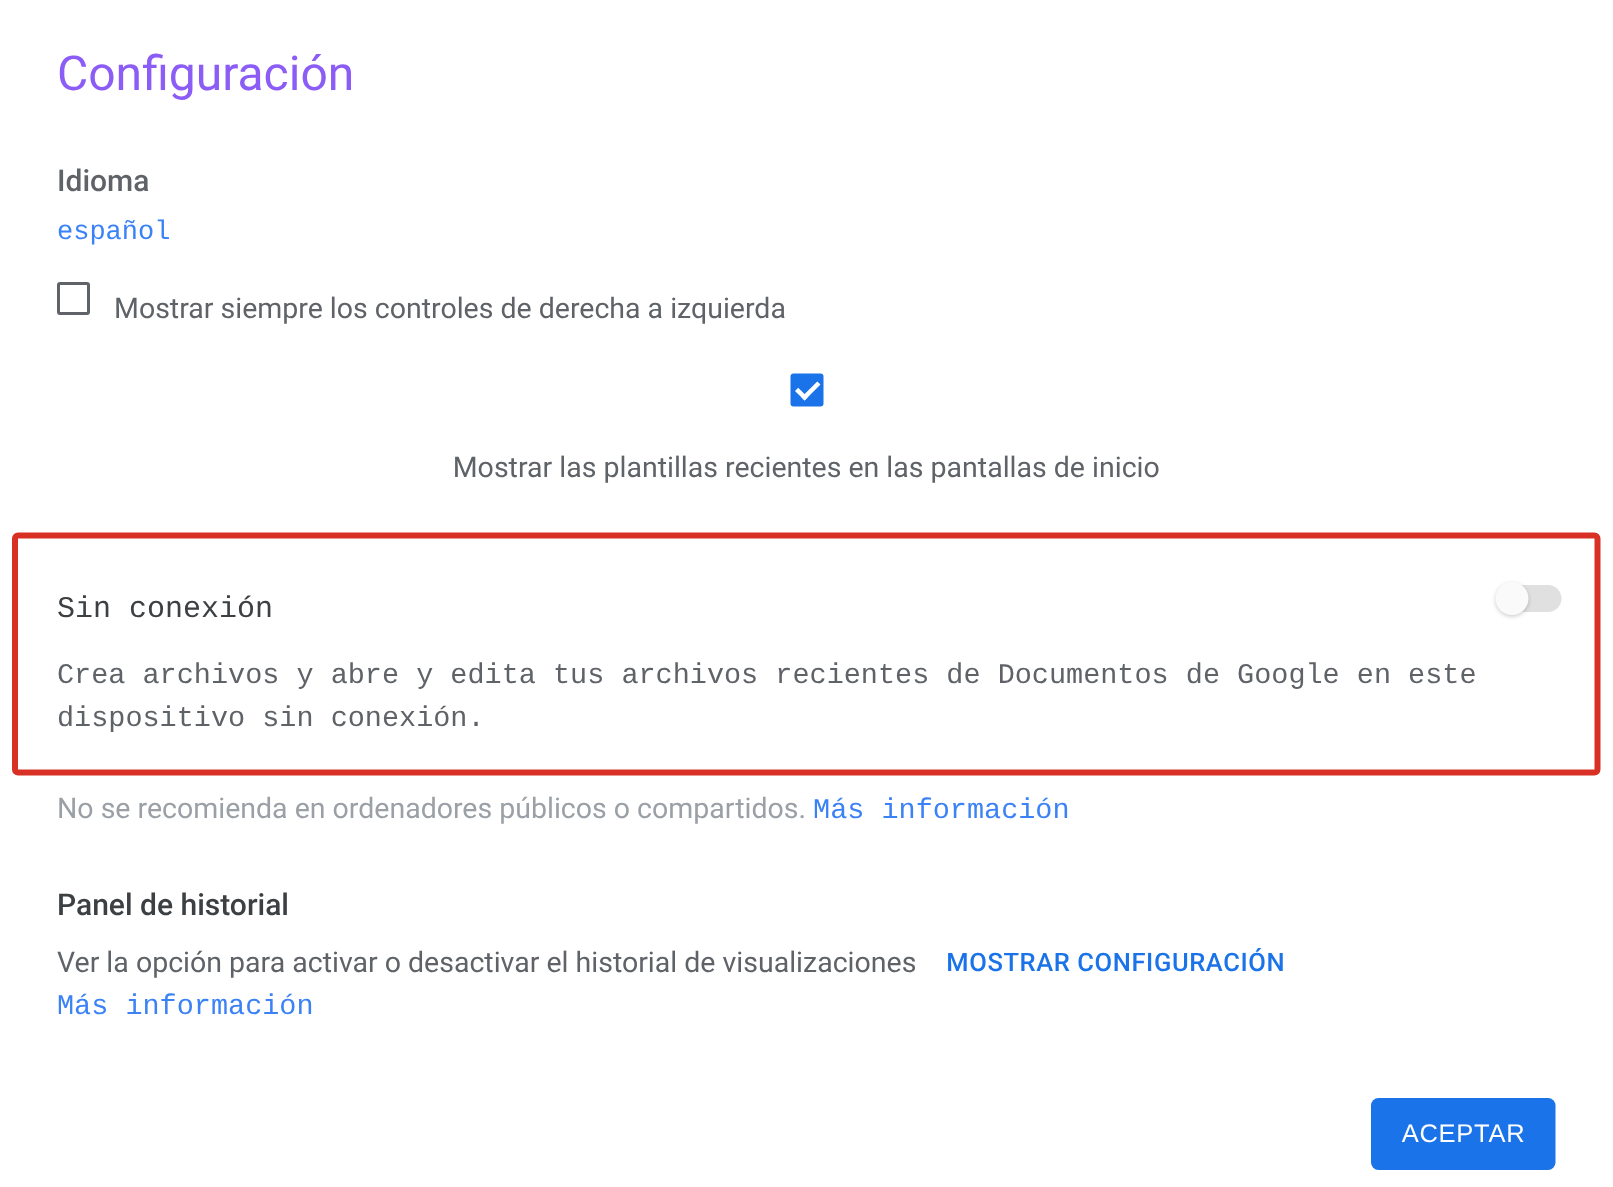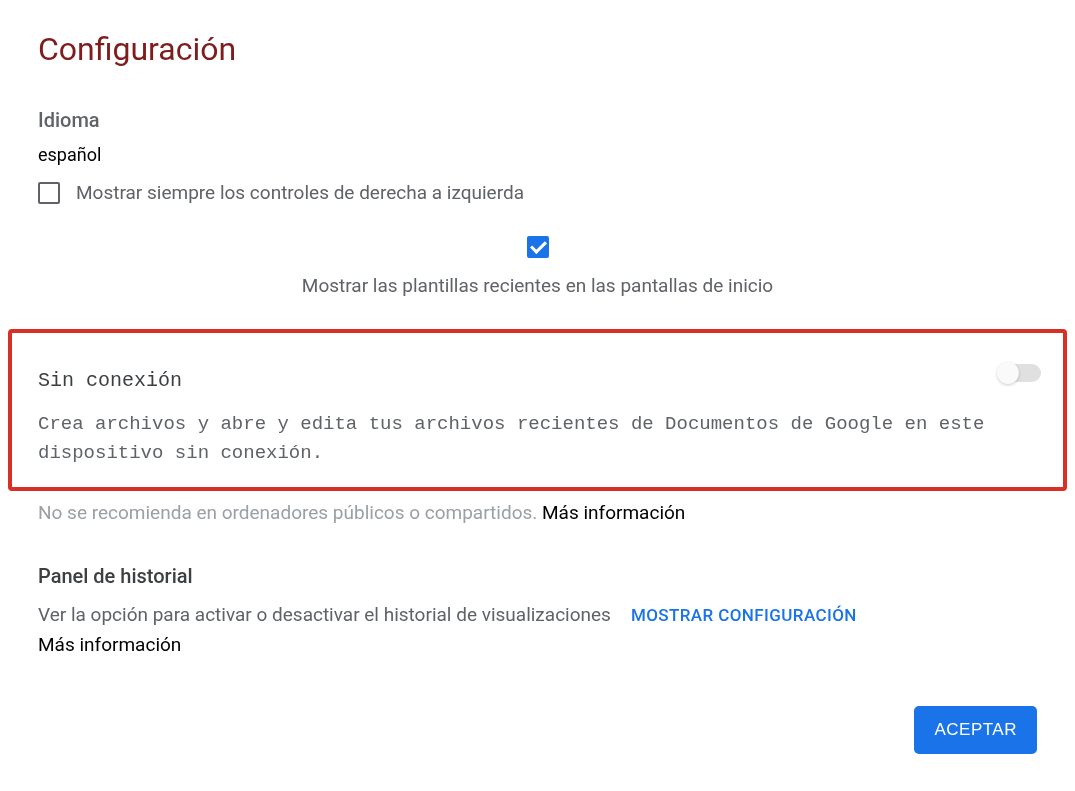--- a/index.html
+++ b/index.html
@@ -11,38 +11,39 @@
       font-family: 'Google Sans', Roboto, Arial, sans-serif;
       background: #fff;
       width: 1075px;
       height: 791px;
       padding: 30px 38px;
       color: #202124;
     }
     .page-title {
       font-size: 32px;
       font-weight: 400;
-      color: #7f1d1d;
+      color: #8b5cf6;
       margin-bottom: 40px;
     }
     .section {
       margin-bottom: 32px;
     }
     .section-heading {
       font-size: 20px;
       font-weight: 500;
       color: #5f6368;
       margin-bottom: 12px;
       margin-top: 16px;
     }
     .link {
-      color: #000000;
+      color: #3b82f6;
       font-size: 18px;
       text-decoration: none;
       cursor: pointer;
+      font-family: Liberation Mono, monospace;
     }
     .checkbox-row {
       display: flex;
       align-items: center;
       margin-top: 16px;
       gap: 16px;
     }
     .checkbox {
       width: 22px;
       height: 22px;
@@ -63,20 +64,21 @@
       top: 0px;
       width: 6px;
       height: 12px;
       border: solid white;
       border-width: 0 3px 3px 0;
       transform: rotate(45deg);
     }
     .checkbox-label {
       font-size: 19px;
       color: #5f6368;
+      margin-top: 13px;
     }
     .highlight-box {
       border: 4px solid #d93025;
       border-radius: 4px;
       padding: 20px 22px 18px 26px;
       margin-left: -30px;
       margin-right: -30px;
       margin-bottom: 10px;
       font-family: Liberation Mono, monospace;
     }

